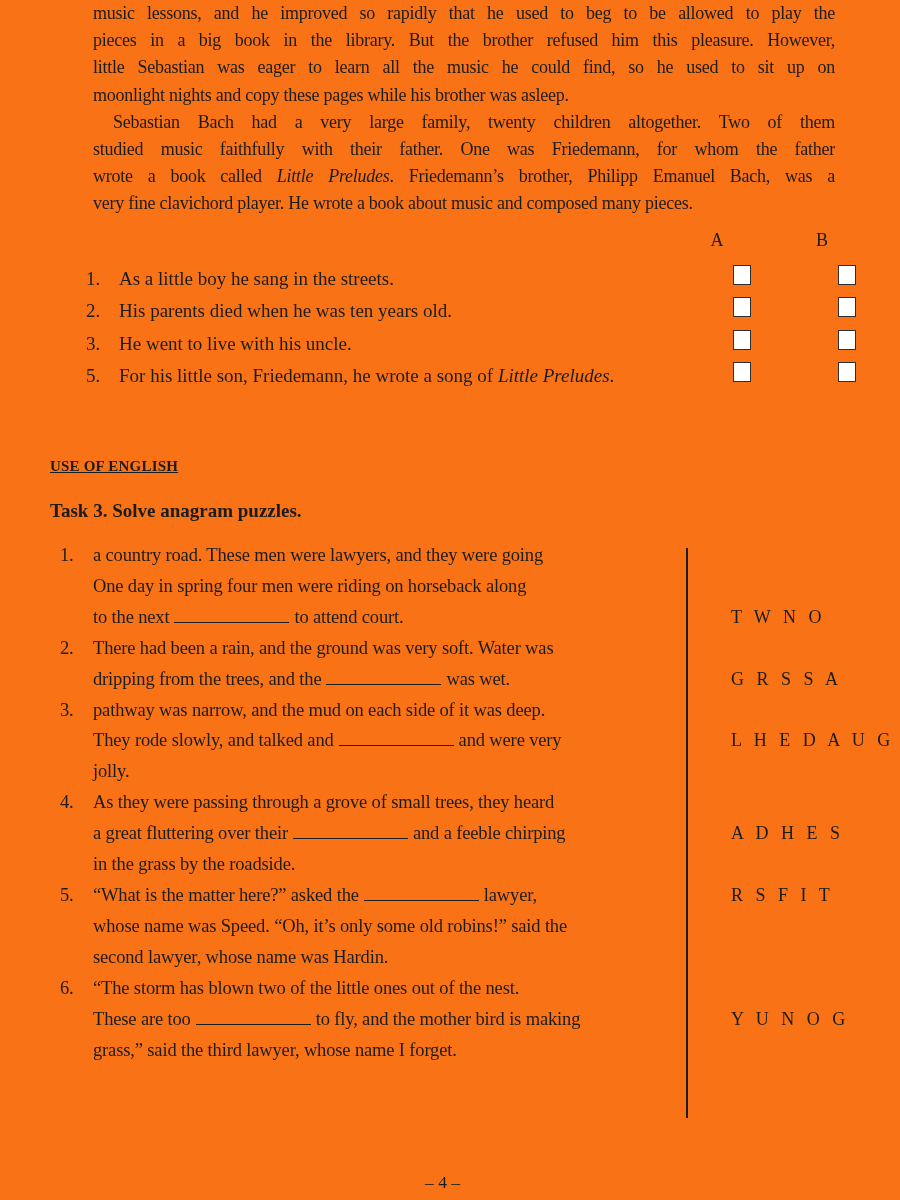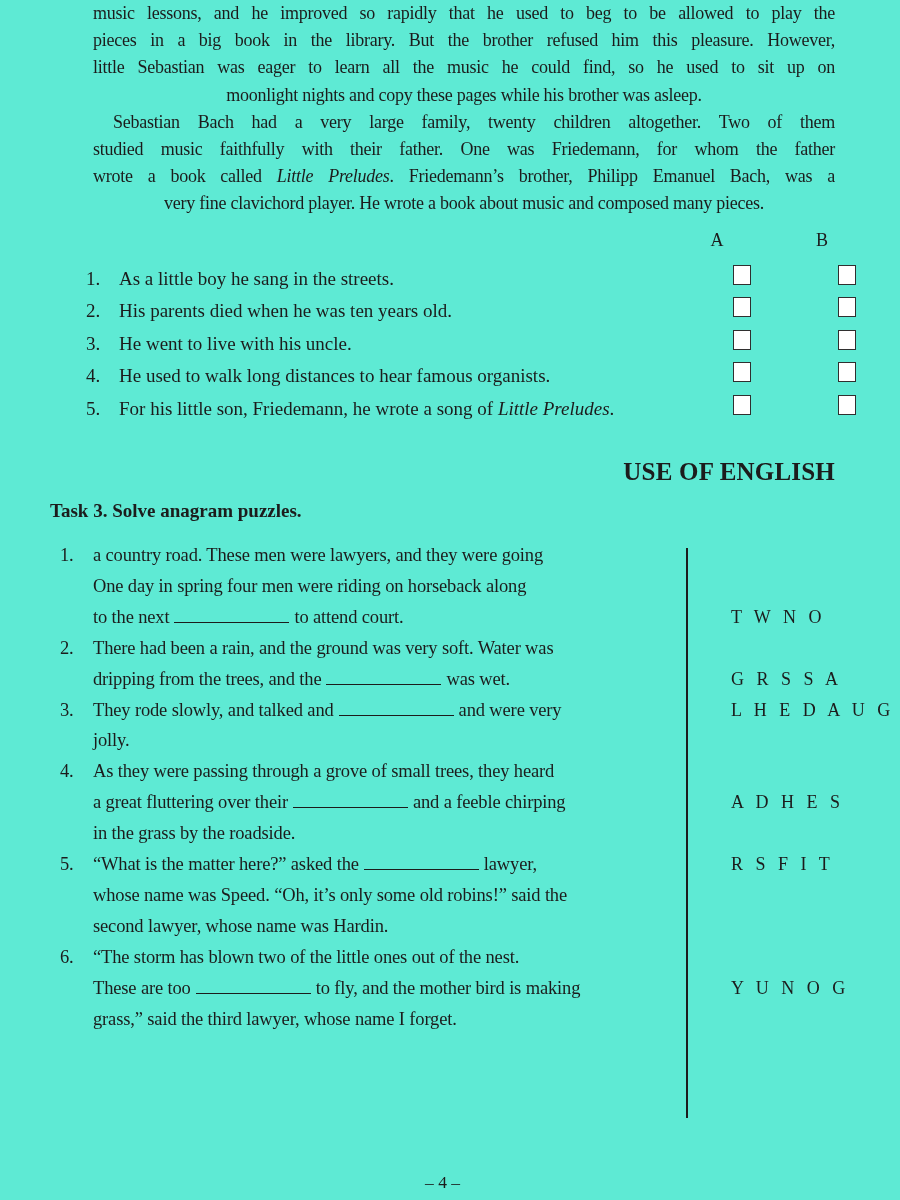--- a/index.html
+++ b/index.html
@@ -1,50 +1,50 @@
 <!DOCTYPE html>
 <html><head>
 <meta charset="utf-8">
 <style>
   html,body{margin:0;padding:0;background:#ffffff;}
   .page{
     position:relative;
     width:900px;height:1200px;
-    background:#5eead4;
+    background:#f97316;
     color:#1c1c1c;
     font-family:"Liberation Serif","DejaVu Serif",serif;
     overflow:hidden;
   }
   
   .reading{
     position:absolute;left:93px;top:0;width:742px;
     font-size:18px;line-height:27.2px;letter-spacing:-0.25px;
   }
   .jline{text-align:justify;text-align-last:justify;}
-  .lline{text-align:center;font-family:Liberation Serif, serif;}
+  .lline{text-align:left;font-family:Liberation Serif, serif;}
   .indent{text-indent:20px;}
   .it{font-style:italic;}
   
   .ab{position:absolute;top:230px;width:20px;text-align:center;font-size:18px;}
   .ab-a{left:707px;}
   .ab-b{left:812px;}
   
   .statements{position:absolute;left:60px;top:263px;width:800px;font-size:19px;}
   .srow{position:relative;height:32.4px;line-height:32.4px;white-space:nowrap;margin-left:26px;}
   .num{display:inline-block;width:33px;}
   .cb{
     position:absolute;top:2px;width:16px;height:18px;
     border:1.7px solid #2f2f2f;background:#ffffff;box-sizing:content-box;
   }
   .cb-a{left:647px;}
   .cb-b{left:752px;}
   
   .uoe-heading{
     position:absolute;top:458px;left:50px;width:785px;
-    text-align:right;font-weight:bold;font-size:25px;letter-spacing:0.2px;
+    text-align:left;font-weight:bold;font-size:15px;letter-spacing:0.2px;text-decoration:underline;
   }
   .task-title{position:absolute;top:500px;left:50px;font-weight:bold;font-size:19px;}
   .task-items{
     position:absolute;left:60px;top:540px;width:640px;
     font-size:18.5px;line-height:30.9px;letter-spacing:-0.15px;
   }
   .item{display:flex;}
   .inum{width:33px;flex:none;}
   .ilines{flex:1;}
   .iline{position:relative;white-space:nowrap;}
@@ -92,25 +92,20 @@
       <span class="num">2.</span><span class="stext">His parents died when he was ten years old.</span>
       <span class="cb cb-a"></span>
       <span class="cb cb-b"></span>
     </div>
     <div class="srow">
       <span class="num">3.</span><span class="stext">He went to live with his uncle.</span>
       <span class="cb cb-a"></span>
       <span class="cb cb-b"></span>
     </div>
     <div class="srow">
-      <span class="num">4.</span><span class="stext">He used to walk long distances to hear famous organists.</span>
-      <span class="cb cb-a"></span>
-      <span class="cb cb-b"></span>
-    </div>
-    <div class="srow">
       <span class="num">5.</span><span class="stext"><span>For his little son, Friedemann, he wrote a song of </span><span class="it">Little Preludes</span><span>.</span></span>
       <span class="cb cb-a"></span>
       <span class="cb cb-b"></span>
     </div>
   </div>
 
   <div class="uoe-heading">USE OF ENGLISH</div>
   <div class="task-title">Task 3. Solve anagram puzzles.</div>
 
   <div class="task-items">
@@ -128,20 +123,21 @@
       <span class="inum">2.</span>
       <div class="ilines">
         <div class="iline">There had been a rain, and the ground was very soft. Water was</div>
         <div class="iline"><span>dripping from the trees, and the</span><span class="blank"></span><span>was wet.</span><span class="anagram">G R S S A</span></div>
       </div>
     </div>
 
     <div class="item">
       <span class="inum">3.</span>
       <div class="ilines">
+        <div class="iline">pathway was narrow, and the mud on each side of it was deep.</div>
         <div class="iline"><span>They rode slowly, and talked and</span><span class="blank"></span><span>and were very</span><span class="anagram">L H E D A U G</span></div>
         <div class="iline">jolly.</div>
       </div>
     </div>
 
     <div class="item">
       <span class="inum">4.</span>
       <div class="ilines">
         <div class="iline">As they were passing through a grove of small trees, they heard</div>
         <div class="iline"><span>a great fluttering over their</span><span class="blank"></span><span>and a feeble chirping</span><span class="anagram">A D H E S</span></div>

